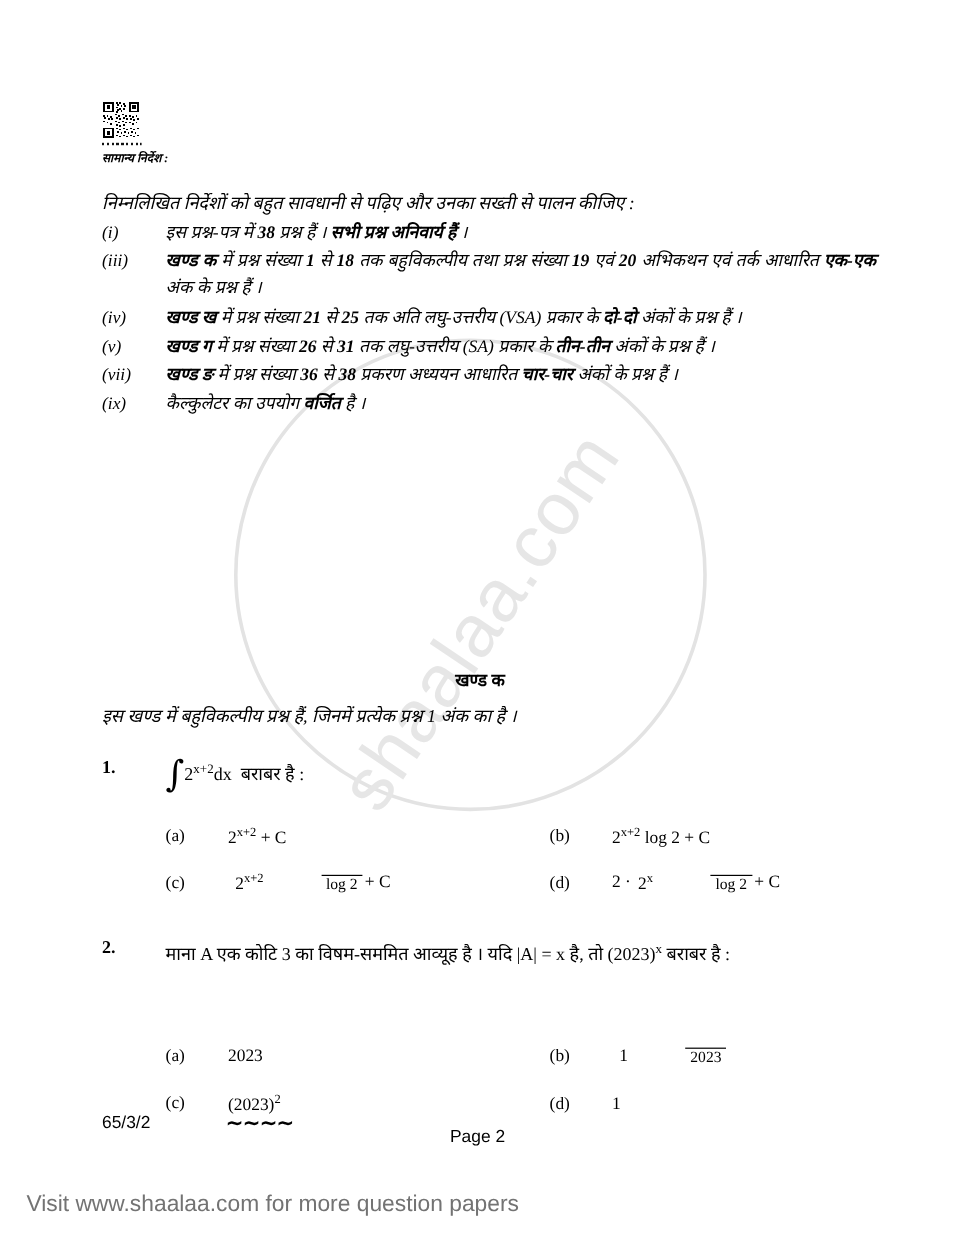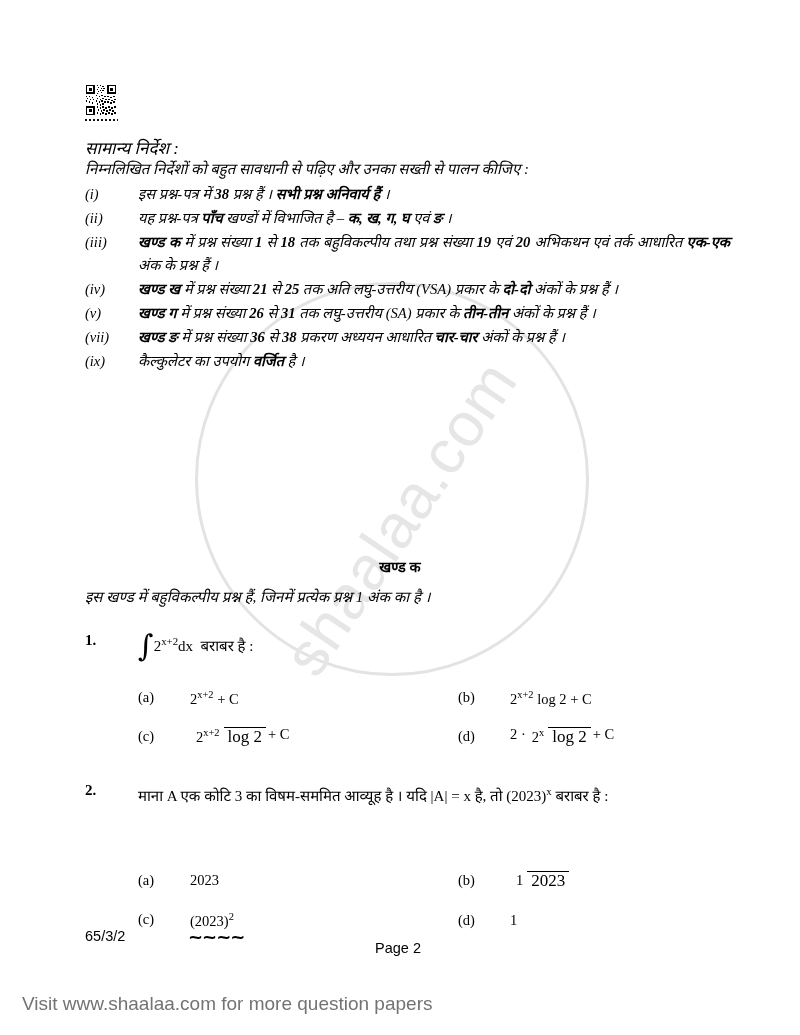--- a/index.html
+++ b/index.html
@@ -65,24 +65,24 @@
     top: 119px;
     width: 33px;
     height: 2px;
     background: repeating-linear-gradient(to right, #111 0 2px, #fff 2px 4px);
   }
 
   
   .gen-head {
     position: absolute;
     left: 85px;
-    top: 136px;
+    top: 124px;
     font-style: italic;
-    font-weight: normal;
-    font-size: 17px;
+    font-weight: bold;
+    font-size: 10px;
   }
   .gen-sub {
     position: absolute;
     left: 85px;
     top: 158px;
     font-style: italic;
     font-size: 15px;
   }
 
   
@@ -189,21 +189,22 @@
     flex-direction: row;
     align-items: center;
     vertical-align: middle;
     margin: 0 2px;
     line-height: 1.05;
   }
   .frac .num { padding: 0 4px; font-size: 14.5px; }
   .frac .den {
     padding: 0 4px 0;
     border-top: 1.2px solid #000;
-    font-size: 17px;
+    font-size: 13px;
+    margin-left: 44px;
   }
   sup { font-size: 0.72em; }
   .intsign {
     font-size: 30px;
     line-height: 0;
     position: relative;
     top: 5px;
     font-family: "DejaVu Serif", serif;
   }
 
@@ -341,24 +342,20 @@
 
     <div class="gen-head">सामान्य निर्देश :</div>
     <div class="gen-sub">निम्नलिखित निर्देशों को बहुत सावधानी से पढ़िए और उनका सख्ती से पालन कीजिए :</div>
 
     <div id="instructions">
         <div class="ins-row">
           <div class="ins-num">(i)</div>
           <div class="ins-body"><span>इस प्रश्न-पत्र में </span><b>38</b><span> प्रश्न हैं । </span><b>सभी प्रश्न अनिवार्य हैं</b><span> ।</span></div>
         </div>
         <div class="ins-row">
-          <div class="ins-num">(ii)</div>
-          <div class="ins-body"><span>यह प्रश्न-पत्र </span><b>पाँच</b><span> खण्डों में विभाजित है – </span><b>क, ख, ग, घ</b><span> एवं </span><b>ङ</b><span> ।</span></div>
-        </div>
-        <div class="ins-row">
           <div class="ins-num">(iii)</div>
           <div class="ins-body"><b>खण्ड क</b><span> में प्रश्न संख्या </span><b>1</b><span> से </span><b>18</b><span> तक बहुविकल्पीय तथा प्रश्न संख्या </span><b>19</b><span> एवं </span><b>20</b><span> अभिकथन एवं तर्क आधारित </span><b>एक-एक</b><span> अंक के प्रश्न हैं ।</span></div>
         </div>
         <div class="ins-row">
           <div class="ins-num">(iv)</div>
           <div class="ins-body"><b>खण्ड ख</b><span> में प्रश्न संख्या </span><b>21</b><span> से </span><b>25</b><span> तक अति लघु-उत्तरीय (VSA) प्रकार के </span><b>दो-दो</b><span> अंकों के प्रश्न हैं ।</span></div>
         </div>
         <div class="ins-row">
           <div class="ins-num">(v)</div>
           <div class="ins-body"><b>खण्ड ग</b><span> में प्रश्न संख्या </span><b>26</b><span> से </span><b>31</b><span> तक लघु-उत्तरीय (SA) प्रकार के </span><b>तीन-तीन</b><span> अंकों के प्रश्न हैं ।</span></div>

